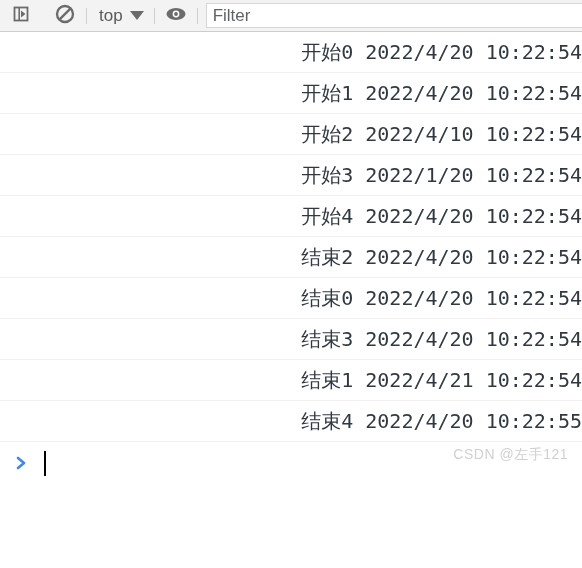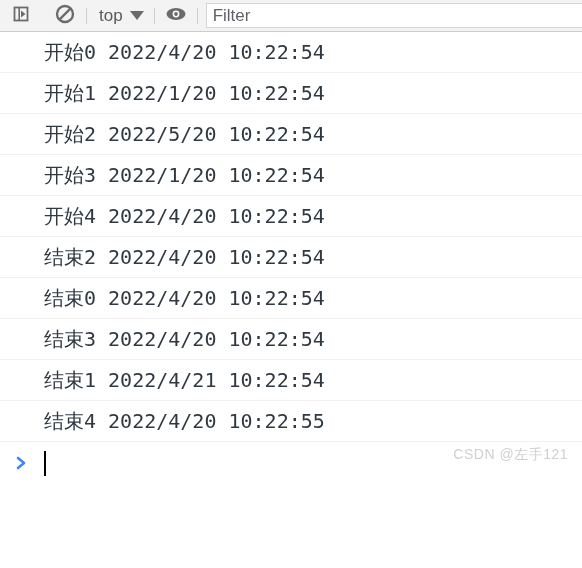--- a/index.html
+++ b/index.html
@@ -102,20 +102,21 @@
   .msg-row {
     position: relative;
     height: 41px;
     border-bottom: 1px solid #f0f0f0;
     box-sizing: border-box;
     display: flex;
     align-items: center;
     padding-left: 44px;
     white-space: nowrap;
     overflow: hidden;
+    justify-content: flex-end;
   }
   .msg-text {
     font-family: "DejaVu Sans Mono", "Liberation Mono", monospace;
     font-size: 20px;
     color: #303942;
     line-height: 1;
     letter-spacing: 0;
   }
   .msg-num {
     font-family: "DejaVu Sans Mono", "Liberation Mono", monospace;
@@ -222,25 +223,25 @@
     </div>
   </div>
 
   <div class="console-messages">
 
     <div class="msg-row">
       <span class="msg-text">开始0 2022/4/20 10:22:54</span>
     </div>
 
     <div class="msg-row">
-      <span class="msg-text">开始1 2022/1/20 10:22:54</span>
-    </div>
-
-    <div class="msg-row">
-      <span class="msg-text">开始2 2022/5/20 10:22:54</span>
+      <span class="msg-text">开始1 2022/4/20 10:22:54</span>
+    </div>
+
+    <div class="msg-row">
+      <span class="msg-text">开始2 2022/4/10 10:22:54</span>
     </div>
 
     <div class="msg-row">
       <span class="msg-text">开始3 2022/1/20 10:22:54</span>
     </div>
 
     <div class="msg-row">
       <span class="msg-text">开始4 2022/4/20 10:22:54</span>
     </div>
 

